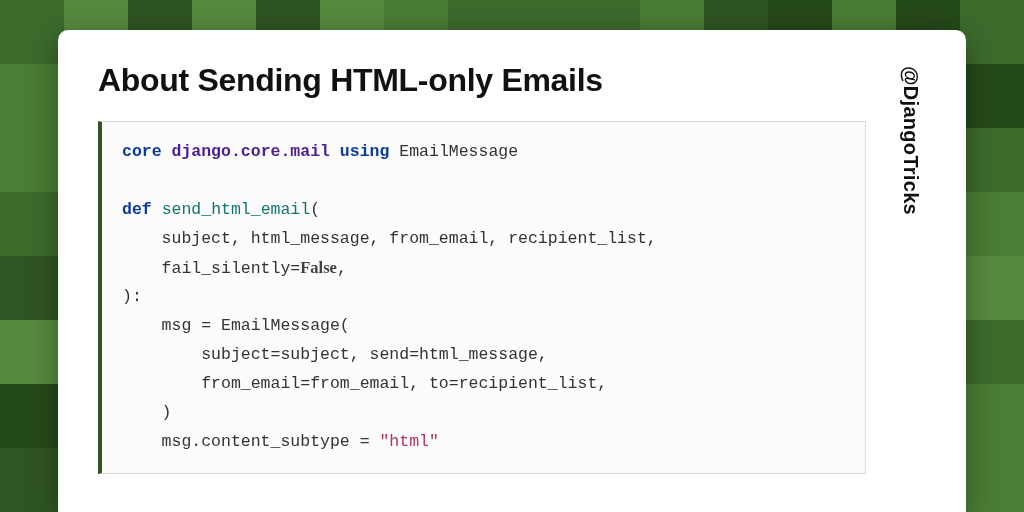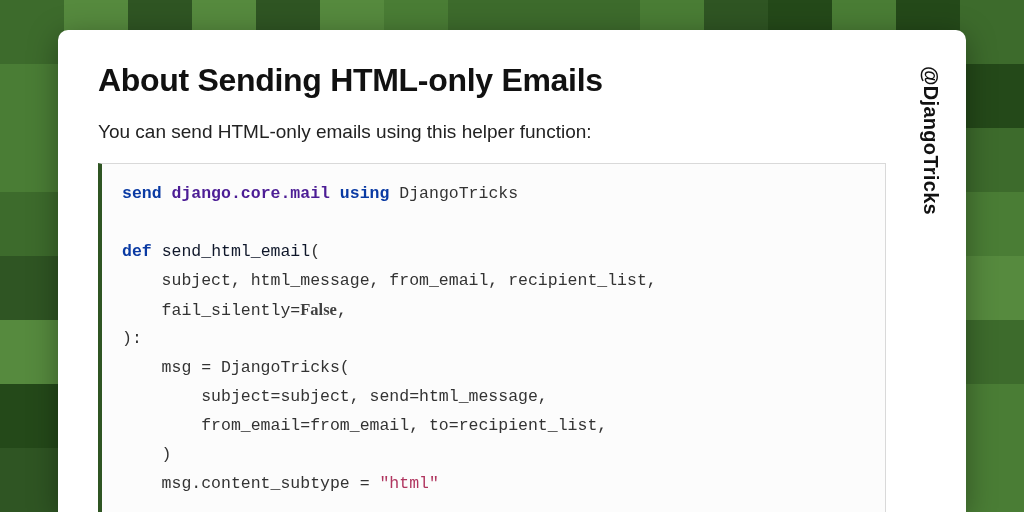--- a/index.html
+++ b/index.html
@@ -20,21 +20,21 @@
   .bg div.b { background: #4a7d35; }
   .bg div.c { background: #568a3e; }
   .bg div.d { background: #244919; }
   .card {
     position: absolute;
     left: 58px; right: 58px; top: 30px; bottom: 0;
     background: #ffffff;
     border-radius: 10px 10px 0 0;
     box-shadow: 0 6px 30px rgba(0,0,0,0.35);
     z-index: 1;
-    padding: 32px 20px 0 40px;
+    padding: 32px 40px 0 40px;
     display: flex;
     gap: 28px;
   }
   .main { flex: 1; min-width: 0; }
   h1 {
     font-size: 32px;
     font-weight: 800;
     color: #111;
     letter-spacing: -0.3px;
     margin-bottom: 22px;
@@ -51,21 +51,21 @@
     padding: 16px 20px;
     font-family: "Consolas", "Menlo", "Courier New", monospace;
     font-size: 16.5px;
     line-height: 1.75;
     color: #333;
     white-space: pre;
     overflow: hidden;
   }
   .k-from, .k-import, .k-def { color: #0a3aa3; font-weight: 700; }
   .k-mod { color: #4c1d95; font-weight: 700; }
-  .k-fn { color: #0f172a; }
+  .k-fn { color: #0f766e; }
   .k-false { color: #404040; font-weight: 700; font-family: Liberation Serif, serif; }
   .k-str { color: #b0355f; }
   .side {
     width: 32px;
     display: flex;
     align-items: flex-start;
     justify-content: center;
     padding-top: 4px;
   }
   .handle {
@@ -206,28 +206,27 @@
     <div class="d"></div>
     <div class="c"></div>
     <div class="c"></div>
     <div class="b"></div>
     <div class="b"></div>
   </div>
 
 <div class="card">
   <div class="main">
     <h1>About Sending HTML-only Emails</h1>
-    <p class="intro">You can send HTML-only emails using this helper function:</p>
-    <div class="codebox"><span class="k-from">send</span> <span class="k-mod">django.core.mail</span> <span class="k-import">using</span> <span>DjangoTricks</span>
+    <div class="codebox"><span class="k-from">core</span> <span class="k-mod">django.core.mail</span> <span class="k-import">using</span> <span>EmailMessage</span>
 
 <span class="k-def">def</span> <span class="k-fn">send_html_email</span>(
 <span>    subject, html_message, from_email, recipient_list,</span>
 <span>    fail_silently=</span><span class="k-false">False</span><span>,</span>
 <span>):</span>
-<span>    msg = DjangoTricks(</span>
+<span>    msg = EmailMessage(</span>
 <span>        subject=subject, send=html_message,</span>
 <span>        from_email=from_email, to=recipient_list,</span>
 <span>    )</span>
 <span>    msg.content_subtype = </span><span class="k-str">"html"</span></div>
   </div>
   <div class="side">
     <div class="handle">@DjangoTricks</div>
   </div>
 </div>
 

